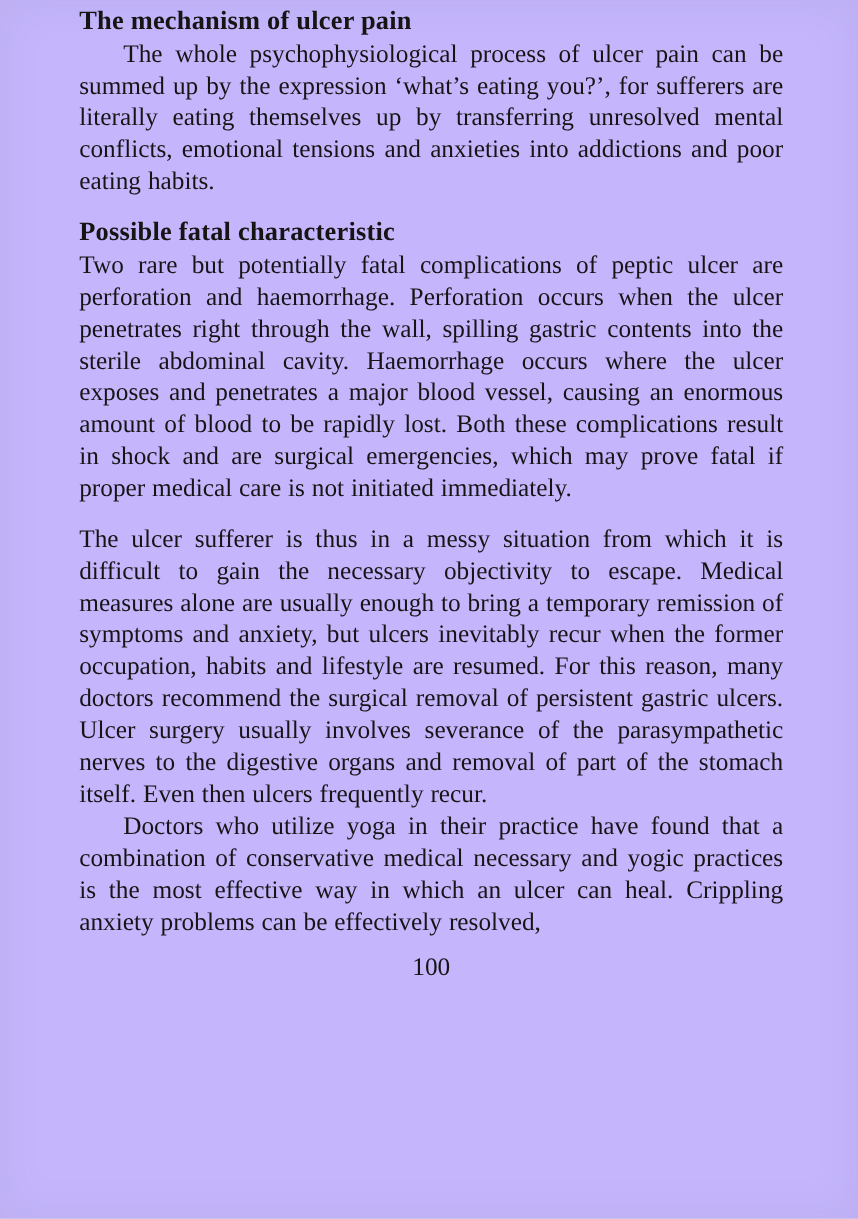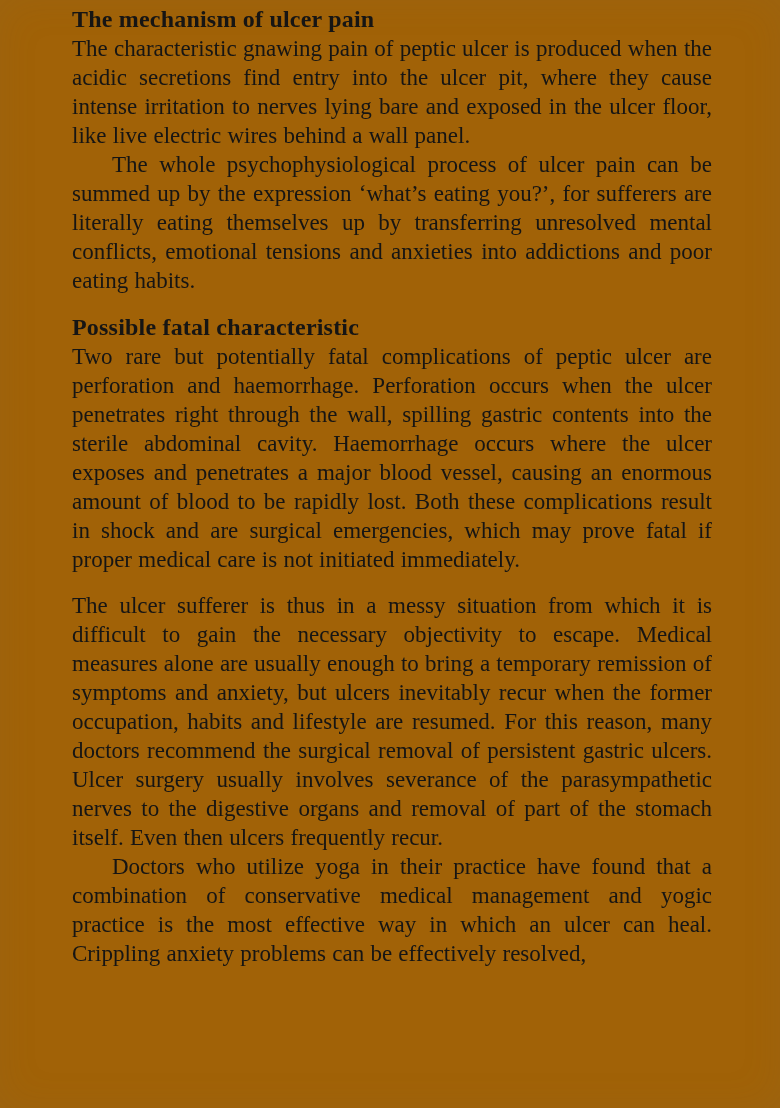--- a/index.html
+++ b/index.html
@@ -5,21 +5,21 @@
   html, body {
     margin: 0;
     padding: 0;
     background: #e8e8e6;
   }
   .page {
     position: relative;
     width: 780px;
     height: 1108px;
     margin: 0 auto;
-    background: #a16207;
+    background: #c4b5fd;
     box-shadow: inset 0 0 40px rgba(120,115,105,0.10);
     box-sizing: border-box;
     padding: 4px 68px 0 72px;
     font-family: "Liberation Serif", "DejaVu Serif", serif;
     color: #161514;
     overflow: hidden;
   }
   .section { margin: 0; }
   .section + .section { margin-top: 17px; }
   .section-heading {
@@ -45,28 +45,28 @@
     text-align: center;
   }
 </style>
 </head>
 <body>
 
 <div class="page">
 
   <section class="section">
     <h2 class="section-heading">The mechanism of ulcer pain</h2>
-    <p class="para">The characteristic gnawing pain of peptic ulcer is produced when the acidic secretions find entry into the ulcer pit, where they cause intense irritation to nerves lying bare and exposed in the ulcer floor, like live electric wires behind a wall panel.</p>
     <p class="para indent">The whole psychophysiological process of ulcer pain can be summed up by the expression ‘what’s eating you?’, for sufferers are literally eating themselves up by transferring unresolved mental conflicts, emotional tensions and anxieties into addictions and poor eating habits.</p>
   </section>
 
   <section class="section">
     <h2 class="section-heading">Possible fatal characteristic</h2>
     <p class="para">Two rare but potentially fatal complications of peptic ulcer are perforation and haemorrhage. Perforation occurs when the ulcer penetrates right through the wall, spilling gastric contents into the sterile abdominal cavity. Haemorrhage occurs where the ulcer exposes and penetrates a major blood vessel, causing an enormous amount of blood to be rapidly lost. Both these complications result in shock and are surgical emergencies, which may prove fatal if proper medical care is not initiated immediately.</p>
   </section>
 
   <section class="section">
     <p class="para">The ulcer sufferer is thus in a messy situation from which it is difficult to gain the necessary objectivity to escape. Medical measures alone are usually enough to bring a temporary remission of symptoms and anxiety, but ulcers inevitably recur when the former occupation, habits and lifestyle are resumed. For this reason, many doctors recommend the surgical removal of persistent gastric ulcers. Ulcer surgery usually involves severance of the parasympathetic nerves to the digestive organs and removal of part of the stomach itself. Even then ulcers frequently recur.</p>
-    <p class="para indent">Doctors who utilize yoga in their practice have found that a combination of conservative medical management and yogic practice is the most effective way in which an ulcer can heal. Crippling anxiety problems can be effectively resolved,</p>
+    <p class="para indent">Doctors who utilize yoga in their practice have found that a combination of conservative medical necessary and yogic practices is the most effective way in which an ulcer can heal. Crippling anxiety problems can be effectively resolved,</p>
   </section>
 
+  <div class="page-number">100</div>
 
 </div>
 
 </body></html>

